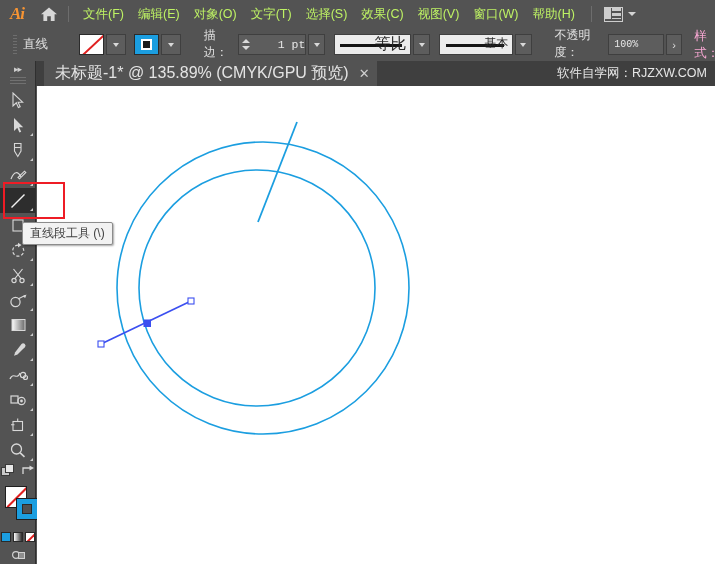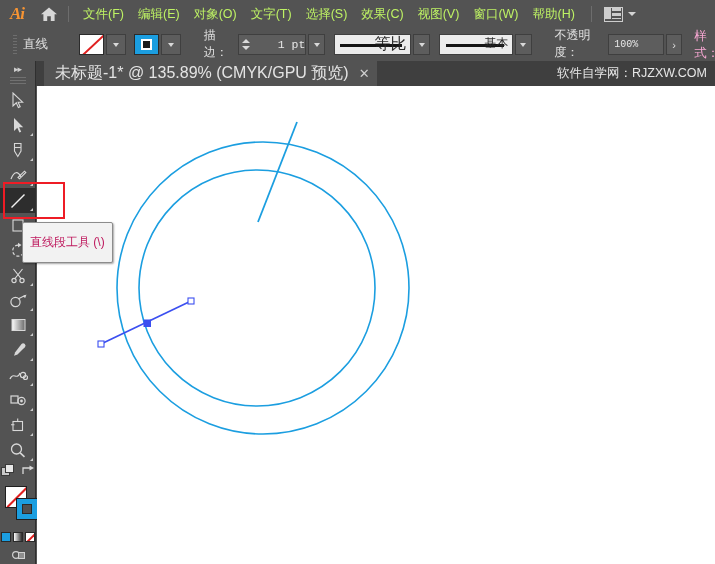--- a/index.html
+++ b/index.html
@@ -157,21 +157,21 @@
   
   .hl-rect{
     position:absolute;left:3px;top:182px;width:62px;height:37px;
     border:2px solid #ee1c25;box-sizing:border-box;pointer-events:none;z-index:40;
   }
 
   
   .tooltip{
     position:absolute;left:22px;top:222px;z-index:50;
     background:#f2f2f2;border:1px solid #8c8c8c;border-radius:2px;
-    padding:11px 7px;font-size:12px;color:#be185d;white-space:nowrap;
+    padding:2px 7px;font-size:12px;color:#404040;white-space:nowrap;
     box-shadow:1px 1px 2px rgba(0,0,0,.35);
   }
 
   
   .fs-wrap{position:relative;width:36px;height:46px;margin-top:3px;}
   .fs-fill{
     position:absolute;left:5px;top:2px;width:22px;height:22px;
     background:#fff;border:1px solid #1f1f1f;box-sizing:border-box;overflow:hidden;
   }
   .fs-fill::after{

